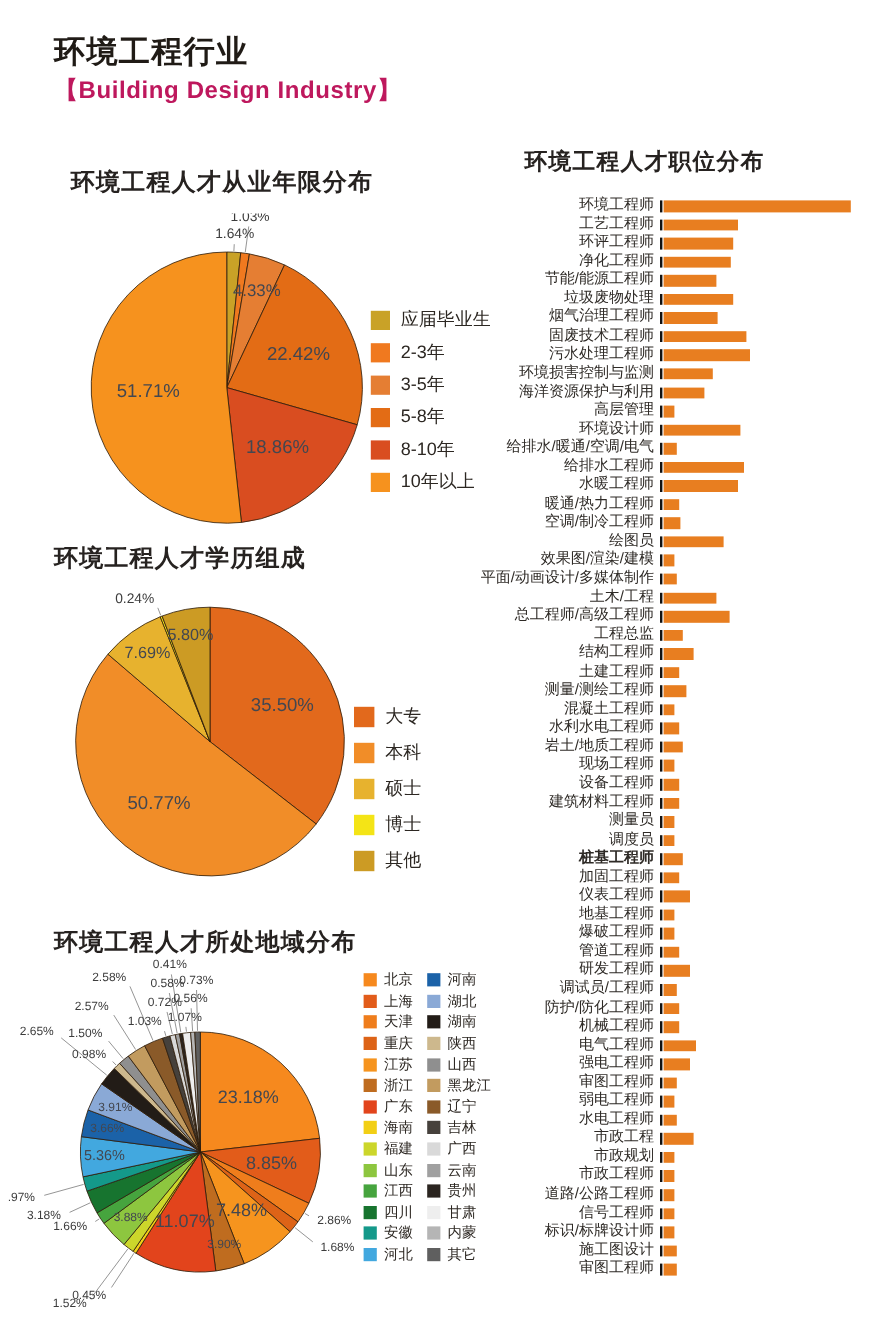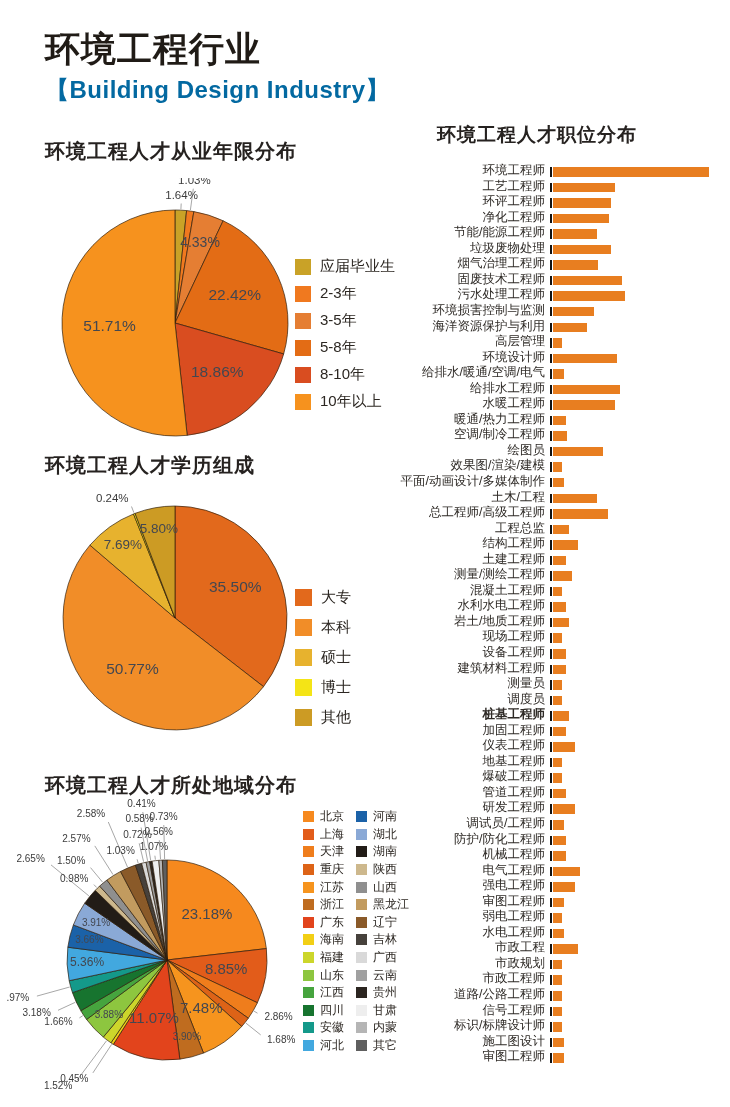--- a/index.html
+++ b/index.html
@@ -1,26 +1,26 @@
 <!DOCTYPE html>
 <html><head>
 <meta charset="utf-8">
 <style>
   html,body{margin:0;padding:0;}
   body{
     position:relative;width:730px;height:1107px;background:#ffffff;overflow:hidden;
     font-family:"Liberation Sans","DejaVu Sans",sans-serif;
   }
   #header{position:absolute;left:45px;top:26px;}
-  #page-title{font-size:35px;font-weight:900;color:#201b16;margin:0;letter-spacing:1px;}
-  #page-subtitle{font-size:24px;font-weight:bold;color:#0369a1;margin-top:1px;letter-spacing:0.5px;}
+  #page-title{font-size:26px;font-weight:900;color:#201b16;margin:0;letter-spacing:1px;}
+  #page-subtitle{font-size:20px;font-weight:bold;color:#be185d;margin-top:1px;letter-spacing:0.5px;}
 
   .sec-title{font-size:20px;color:#262220;margin:0;font-weight:bold;letter-spacing:1px;}
 
-  #sec-experience{position:absolute;left:45px;top:138px;width:385px;height:310px;}
+  #sec-experience{position:absolute;left:59px;top:138px;width:385px;height:310px;}
   #pie-experience{position:absolute;left:0px;top:40px;}
   #legend-experience{position:absolute;left:250px;top:115px;}
 
   #sec-education{position:absolute;left:45px;top:452px;width:385px;height:315px;}
   #pie-education{position:absolute;left:0px;top:26px;}
   #legend-education{position:absolute;left:250px;top:130px;}
 
   #sec-region{position:absolute;left:45px;top:772px;width:385px;height:335px;}
   #pie-region{position:absolute;left:-38px;top:18px;}
   #legend-region{position:absolute;left:258px;top:36px;}

